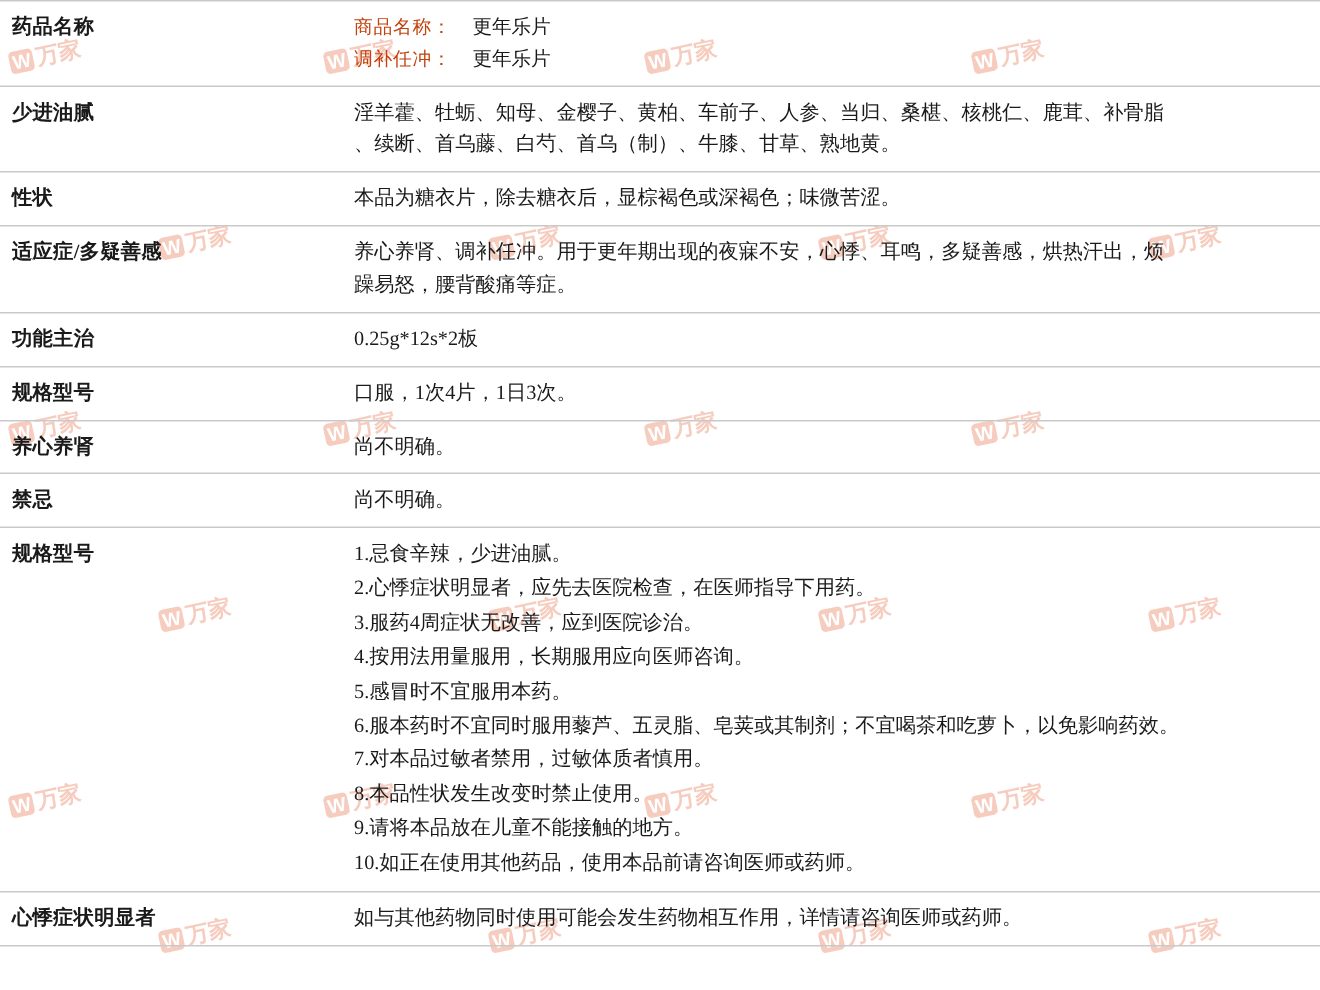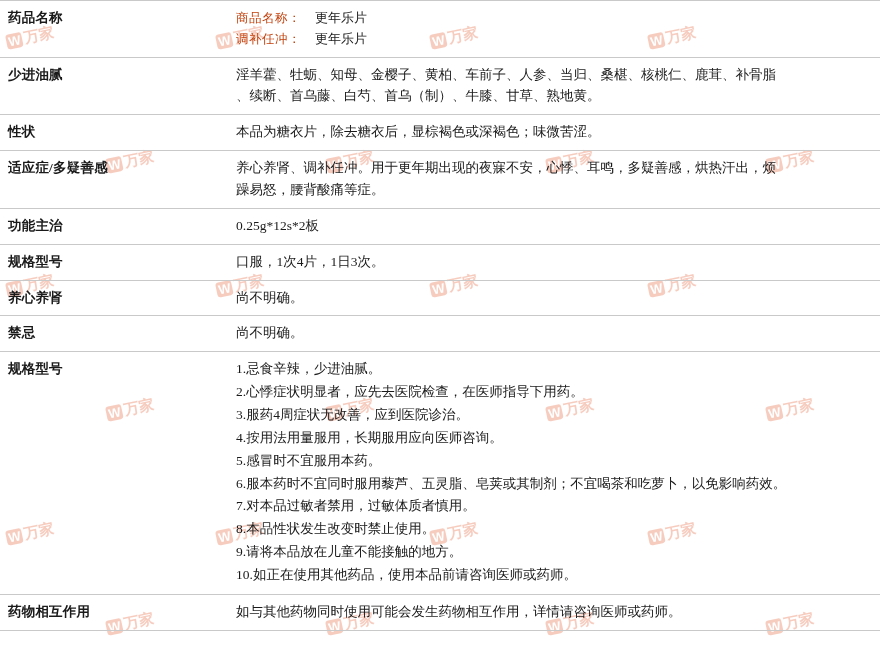--- a/index.html
+++ b/index.html
@@ -198,18 +198,18 @@
           <li>6.服本药时不宜同时服用藜芦、五灵脂、皂荚或其制剂；不宜喝茶和吃萝卜，以免影响药效。</li>
           <li>7.对本品过敏者禁用，过敏体质者慎用。</li>
           <li>8.本品性状发生改变时禁止使用。</li>
           <li>9.请将本品放在儿童不能接触的地方。</li>
           <li>10.如正在使用其他药品，使用本品前请咨询医师或药师。</li>
         </ul>
       </td>
     </tr>
 
     <tr>
-      <td class="label">药物相互作用</td>
+      <td class="label">心悸症状明显者</td>
       <td class="value">如与其他药物同时使用可能会发生药物相互作用，详情请咨询医师或药师。</td>
     </tr>
 
   </tbody>
 </table>
 
 </body></html>

